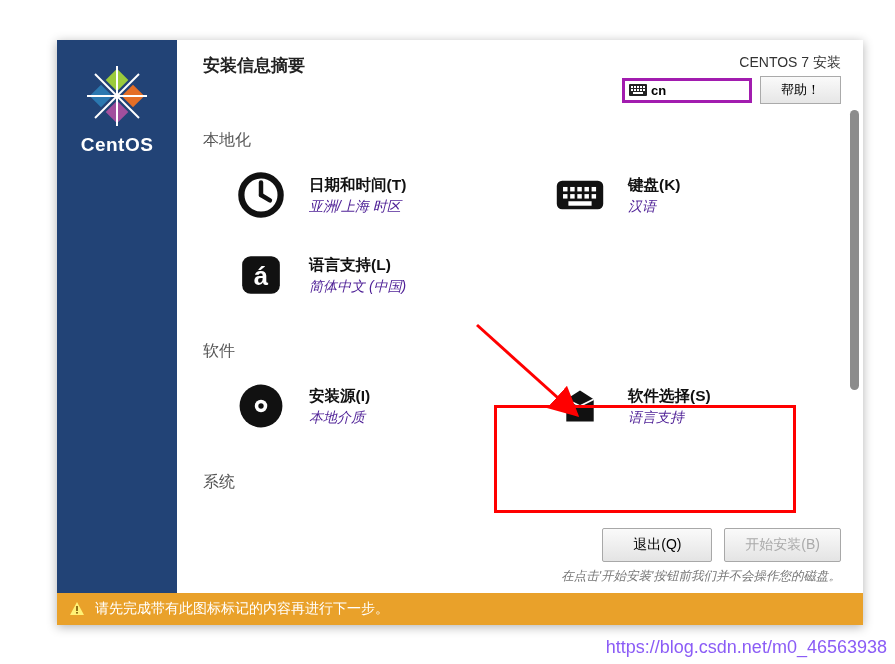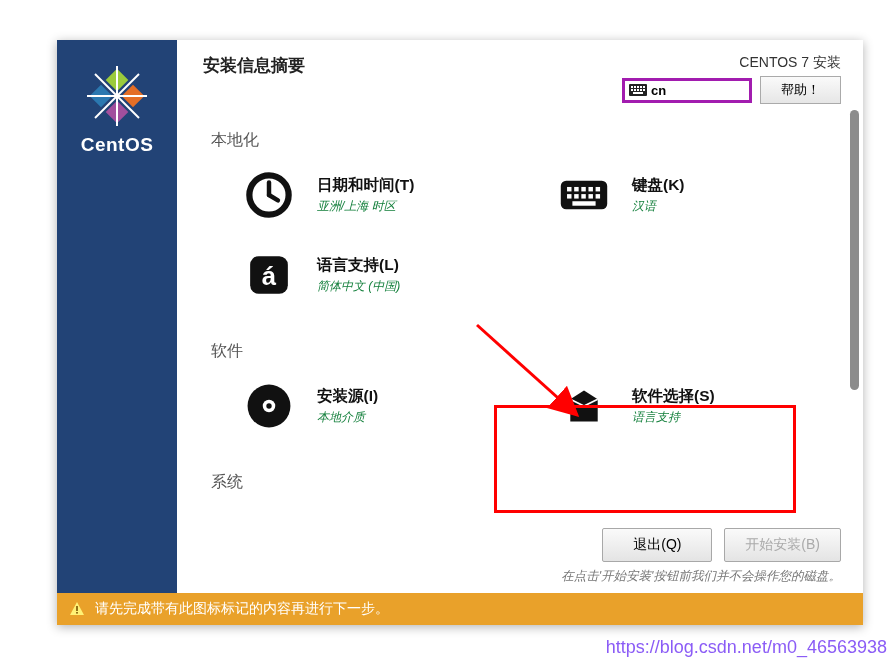--- a/index.html
+++ b/index.html
@@ -12,31 +12,31 @@
 .logo-text { font-size: 19px; font-weight: 700; color: #fff; letter-spacing: 0.5px; }
 .content { flex: 1; display: flex; flex-direction: column; position: relative; background: #fff; }
 .header { display: flex; justify-content: space-between; align-items: flex-start; padding: 14px 22px 6px 26px; }
 .title { font-size: 17px; font-weight: 700; color: #222; }
 .header-right { text-align: right; }
 .distro { font-size: 14px; color: #333; margin-bottom: 4px; }
 .lang-row { display: flex; align-items: center; gap: 8px; justify-content: flex-end; }
 .lang-ind { display: inline-flex; align-items: center; background: #fff; border: 3px solid #a21caf; padding: 2px 8px 2px 4px; font-size: 13px; font-weight: 700; gap: 4px; width: 130px; }
 .kbd-mini { width: 18px; height: 12px; display: inline-block; }
 .help-btn { background: linear-gradient(#fafafa,#e6e6e6); border: 1px solid #aaa; border-radius: 0; padding: 4px 20px; font-size: 13px; cursor: pointer; }
-.body-scroll { flex: 1; overflow: hidden; padding: 0 22px 0 34px; position: relative; }
+.body-scroll { flex: 1; overflow: hidden; padding: 0 22px 0 26px; position: relative; }
 .scrollbar { position: absolute; right: 4px; top: 0; width: 9px; bottom: 0; }
 .sb-track { position: absolute; inset: 0; }
 .sb-thumb { position: absolute; top: 0; width: 9px; height: 280px; background: #8c8c8c; border-radius: 5px; }
 .section-label { font-size: 16px; color: #555; margin: 20px 0 10px 0; }
 .row { display: flex; }
 .col { flex: 1; }
 .item { display: flex; align-items: center; gap: 20px; padding: 6px 0 18px 30px; cursor: pointer; }
 .icon-box { width: 56px; height: 56px; flex-shrink: 0; display: flex; align-items: center; justify-content: center; }
 .item-text .item-title { font-size: 15.5px; font-weight: 700; color: #111; }
-.item-text .item-sub { font-size: 12px; color: #15803d; font-style: italic; margin-top: 2px; }
+.item-text .item-sub { font-size: 14px; color: #4c1d95; font-style: italic; margin-top: 2px; }
 .highlight-box { position: absolute; border: 3px solid #ff0000; pointer-events: none; left: 317px; top: 295px; width: 302px; height: 108px; }
 .arrow-svg { position: absolute; left: 290px; top: 205px; pointer-events: none; }
 .footer { padding: 6px 22px 8px 0; text-align: right; background: #fff; }
 .footer-btns { display: flex; justify-content: flex-end; gap: 12px; margin-bottom: 6px; }
 .btn { background: linear-gradient(#fafafa,#e4e4e4); border: 1px solid #a8a8a8; border-radius: 2px; padding: 7px 20px; font-size: 14px; cursor: pointer; min-width: 110px; }
 .btn[disabled] { color: #aaa; cursor: default; }
 .footer-note { font-size: 12.5px; color: #777; font-style: italic; }
 .warn-bar { background: #f0a� ; background: #e9a12a; color: #fff; font-size: 14px; padding: 7px 12px; display: flex; align-items: center; gap: 10px; }
 .warn-tri { width: 16px; height: 16px; }
 .watermark { position: absolute; right: 8px; bottom: 6px; font-size: 18px; color: #8b5cf6; }

